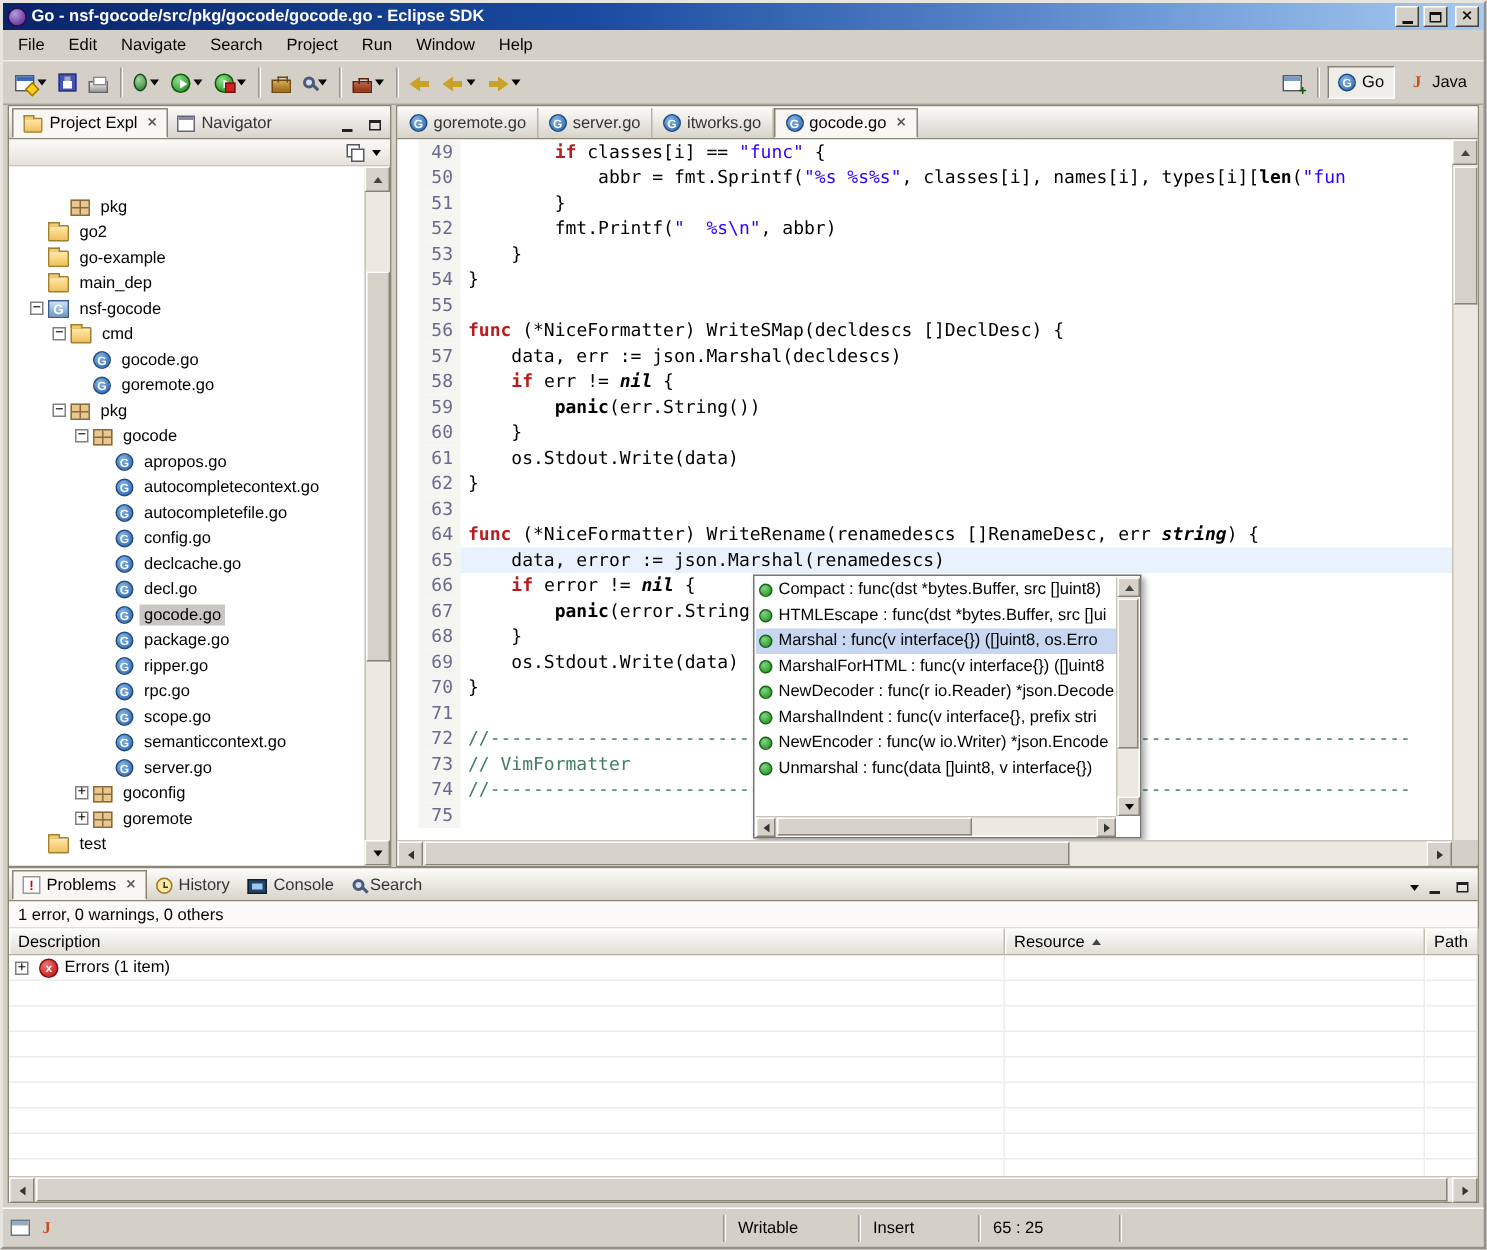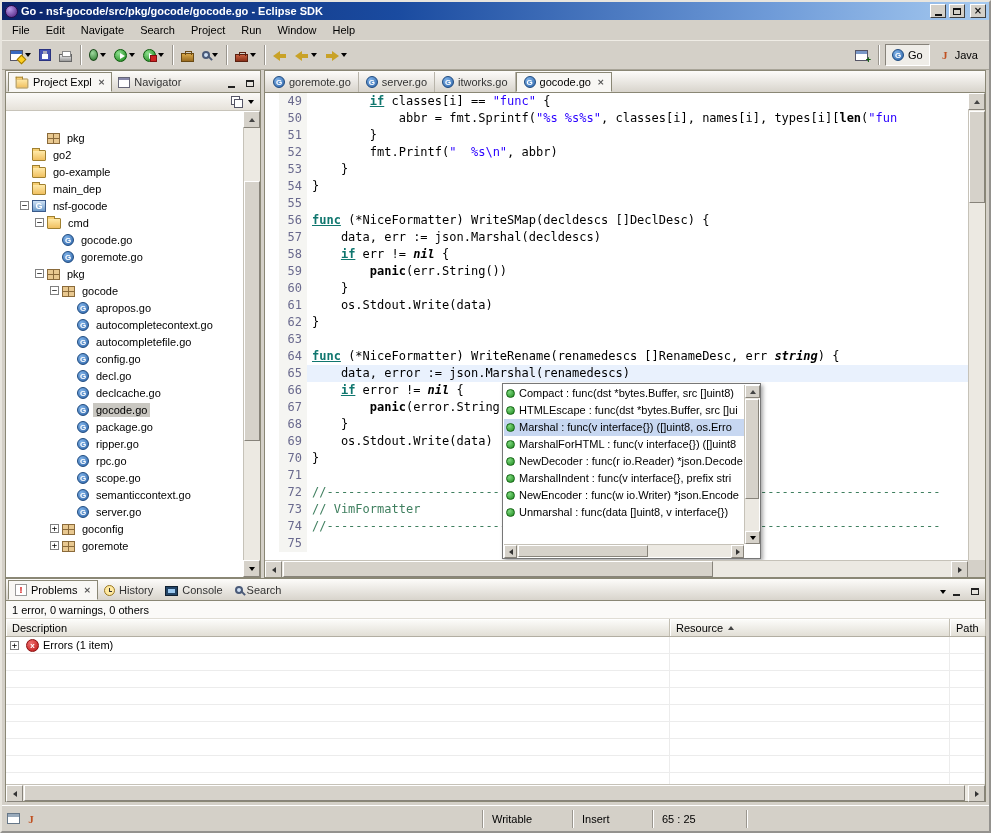--- a/index.html
+++ b/index.html
@@ -146,21 +146,21 @@
     border-right:1px solid #b8b4aa;}
   .etab.active{background:#f8f7f4;border:1px solid #8a8775;border-bottom:1px solid #f8f7f4;color:#000;}
   .ebody{flex:1;position:relative;overflow:hidden;background:#fff;
     font:12px/17px "DejaVu Sans Mono",monospace;}
   .earea{position:absolute;left:0;top:0;right:17px;bottom:17px;overflow:hidden;}
   .crow{display:flex;height:17px;}
   .cann{width:14px;flex:none;background:#fff;}
   .cnum{width:28px;flex:none;background:#f5f5f2;color:#6a6a8e;text-align:right;padding-right:5px;}
   .ccode{flex:1;white-space:pre;padding-left:5px;}
   .ccode.cur{background:#e9f1fd;}
-  .tok-kw{color:#0f766e;font-weight:bold;text-decoration:underline;}
+  .tok-kw{color:#b91c1c;font-weight:bold;}
   .tok-kwi{color:#000000;font-weight:bold;font-style:italic;}
   .tok-str{color:#2a00ff;}
   .tok-com{color:#3f7f5f;}
   .tok-b{font-weight:bold;}
 
   
   .assist{position:absolute;left:237px;top:290px;width:259px;height:176px;background:#fff;
     border:1px solid #777;box-shadow:2px 2px 4px rgba(0,0,0,.35);font-family:"Liberation Sans",sans-serif;font-size:11px;}
   .alist{position:absolute;left:1px;top:1px;right:16px;bottom:14px;overflow:hidden;}
   .arow{height:17px;display:flex;align-items:center;white-space:nowrap;overflow:hidden;}
@@ -386,26 +386,26 @@
               <span class="tlabel">autocompletefile.go</span>
             </div>
             <div class="trow" style="padding-left: 59px;">
               <span class="texp blank"></span>
               <span class="ic ic-gof"></span>
               <span class="tlabel">config.go</span>
             </div>
             <div class="trow" style="padding-left: 59px;">
               <span class="texp blank"></span>
               <span class="ic ic-gof"></span>
+              <span class="tlabel">declcache.go</span>
+            </div>
+            <div class="trow" style="padding-left: 59px;">
+              <span class="texp blank"></span>
+              <span class="ic ic-gof"></span>
               <span class="tlabel">decl.go</span>
-            </div>
-            <div class="trow" style="padding-left: 59px;">
-              <span class="texp blank"></span>
-              <span class="ic ic-gof"></span>
-              <span class="tlabel">declcache.go</span>
             </div>
             <div class="trow" style="padding-left: 59px;">
               <span class="texp blank"></span>
               <span class="ic ic-gof"></span>
               <span class="tlabel sel">gocode.go</span>
             </div>
             <div class="trow" style="padding-left: 59px;">
               <span class="texp blank"></span>
               <span class="ic ic-gof"></span>
               <span class="tlabel">package.go</span>
@@ -437,20 +437,25 @@
             </div>
             <div class="trow" style="padding-left: 44px;">
               <span class="texp">+</span>
               <span class="ic ic-pkg"></span>
               <span class="tlabel">goconfig</span>
             </div>
             <div class="trow" style="padding-left: 44px;">
               <span class="texp">+</span>
               <span class="ic ic-pkg"></span>
               <span class="tlabel">goremote</span>
+            </div>
+            <div class="trow" style="padding-left: 14px;">
+              <span class="texp blank"></span>
+              <span class="ic ic-fld"></span>
+              <span class="tlabel">test</span>
             </div>
           </div>
         <div class="vsb">
           <div class="sbtn" style="top:0;right:0">
               <span class="t-u"></span>
             </div>
           <div class="sthumb" style="top:70px;height:260px;left:0;right:0"></div>
           <div class="sbtn" style="bottom:0;right:0">
               <span class="t-d"></span>
             </div>

